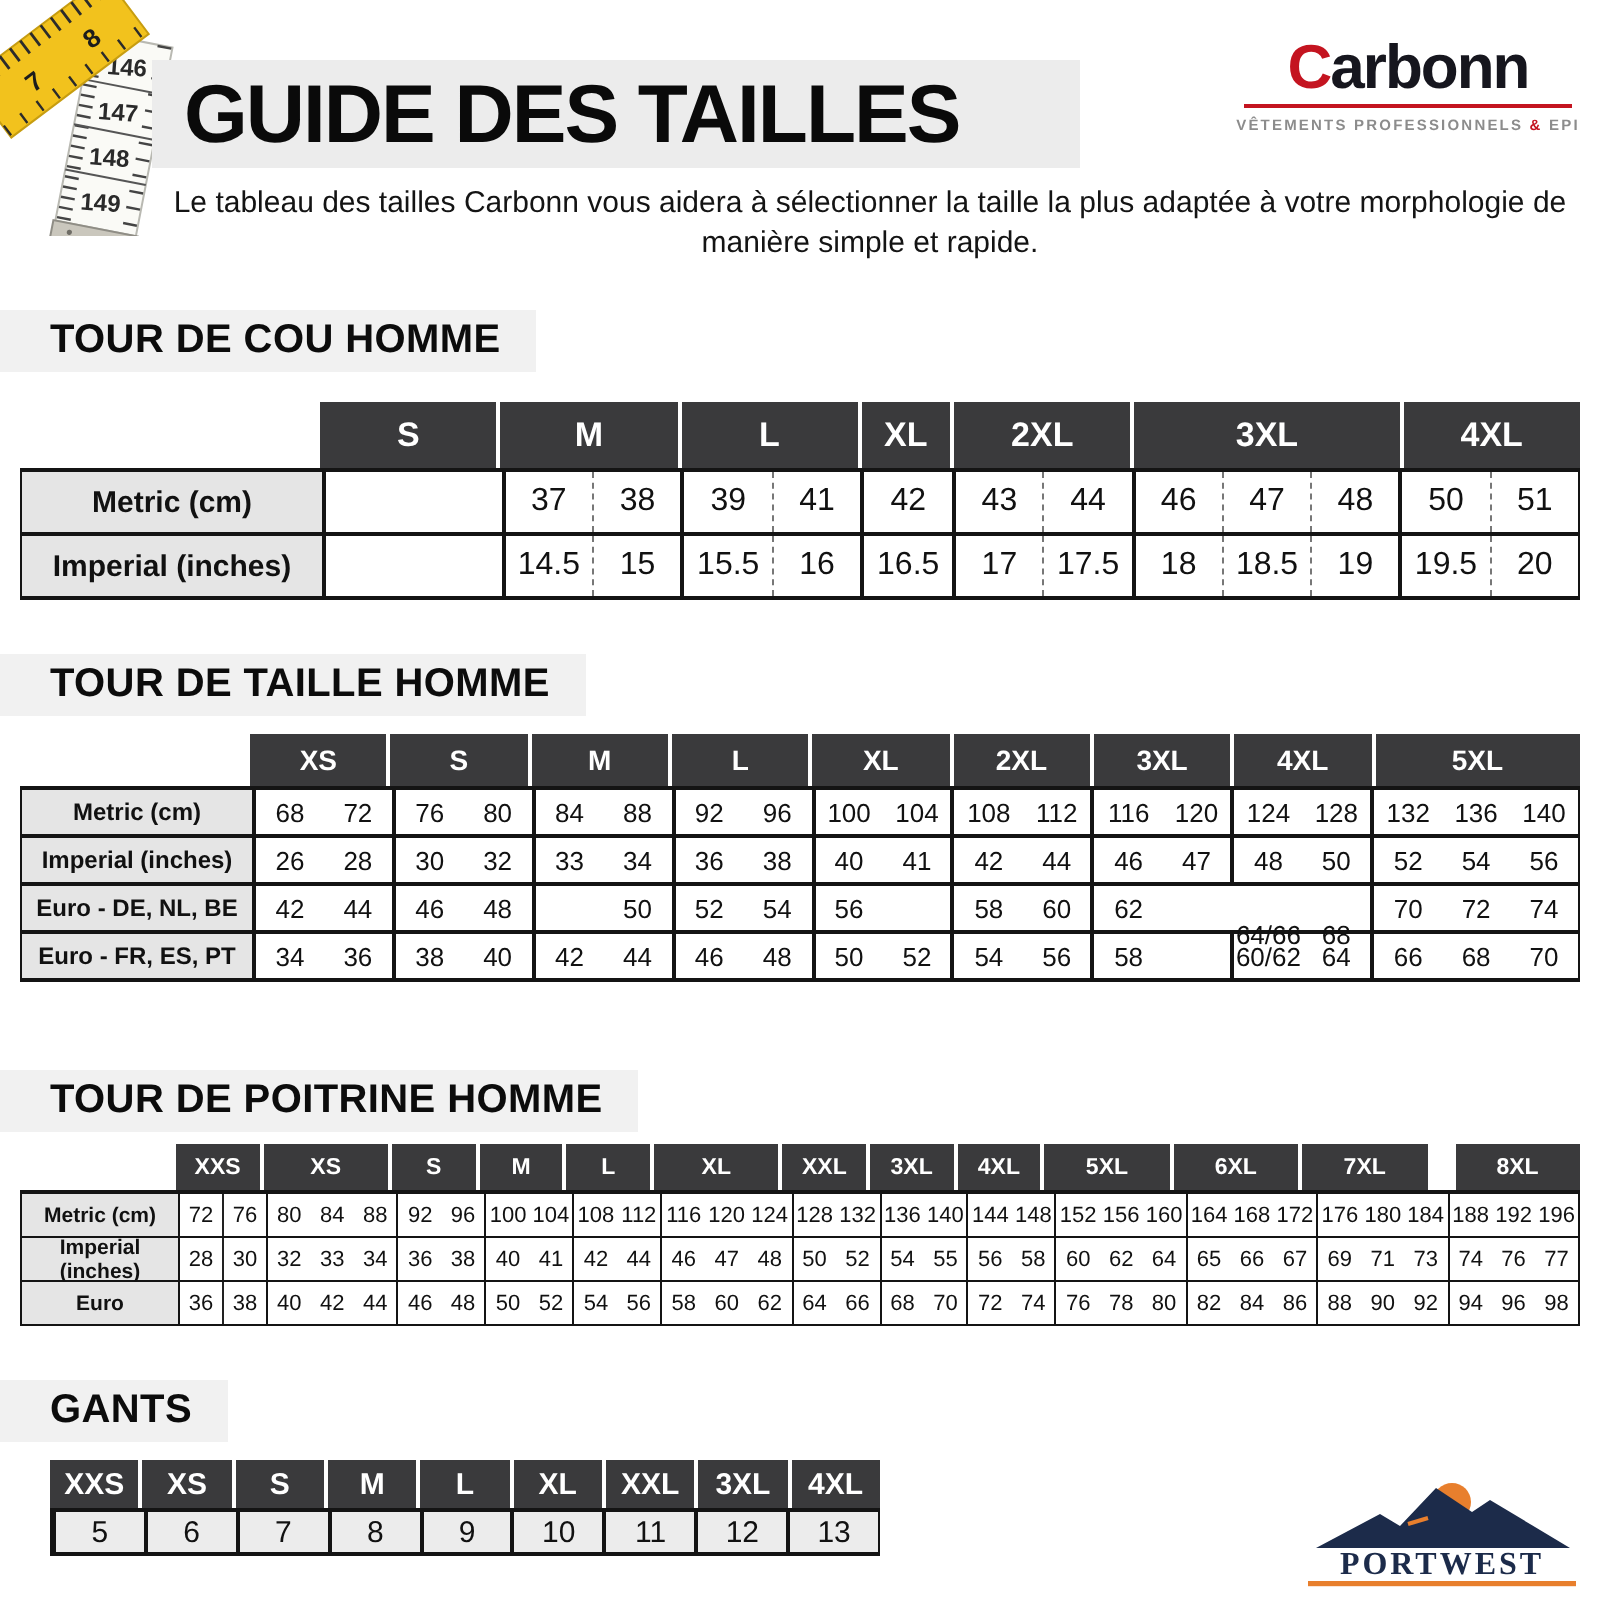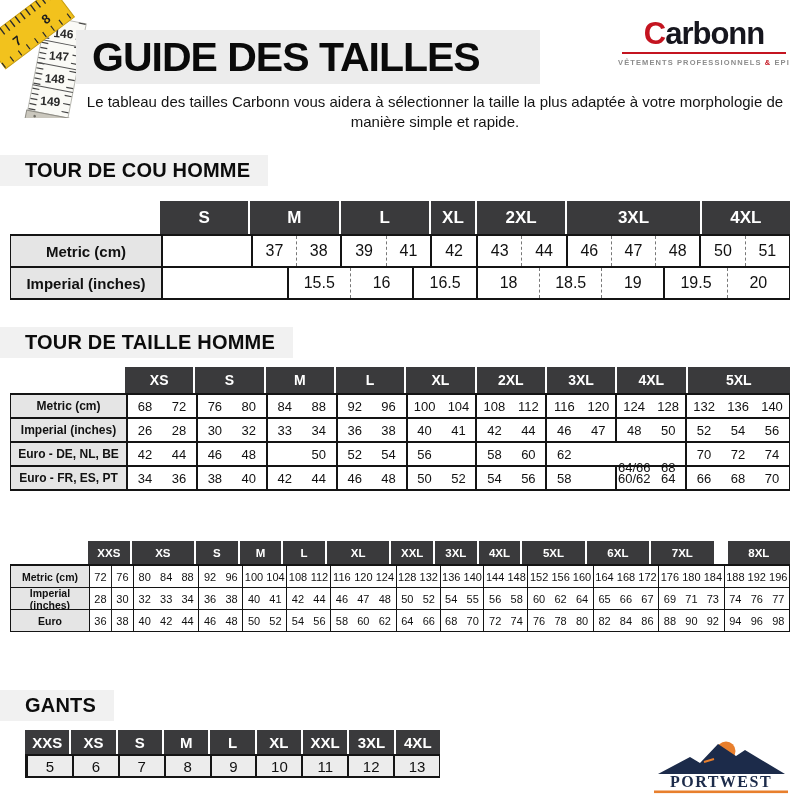--- a/index.html
+++ b/index.html
@@ -157,25 +157,33 @@
           <div class="t-cell div-dashed">51</div>
         </div>
       </div>
       <div class="t-row">
         <div class="t-label">Imperial (inches)</div>
         <div class="t-group" style="flex-grow: 2;">
           <div class="t-cell"></div>
           <div class="t-cell"></div>
         </div>
         <div class="t-group" style="flex-grow: 2;">
+          <div class="t-cell">14.5</div>
+          <div class="t-cell div-dashed">15</div>
+        </div>
+        <div class="t-group" style="flex-grow: 2;">
           <div class="t-cell">15.5</div>
           <div class="t-cell div-dashed">16</div>
         </div>
         <div class="t-group" style="flex-grow: 1;">
           <div class="t-cell">16.5</div>
+        </div>
+        <div class="t-group" style="flex-grow: 2;">
+          <div class="t-cell">17</div>
+          <div class="t-cell div-dashed">17.5</div>
         </div>
         <div class="t-group" style="flex-grow: 3;">
           <div class="t-cell">18</div>
           <div class="t-cell div-dashed">18.5</div>
           <div class="t-cell div-dashed">19</div>
         </div>
         <div class="t-group" style="flex-grow: 2;">
           <div class="t-cell">19.5</div>
           <div class="t-cell div-dashed">20</div>
         </div>
@@ -348,21 +356,21 @@
           <div class="t-cell">60/62</div>
           <div class="t-cell">64</div>
         </div>
         <div class="t-group" style="flex-grow: 3;">
           <div class="t-cell">66</div>
           <div class="t-cell">68</div>
           <div class="t-cell">70</div>
         </div>
       </div>
     </div></div>
-<div class="section s3"><div class="size-table">
+<div class="section s3"><div class="sec-title">TOUR DE POITRINE HOMME</div><div class="size-table">
       <div class="t-hrow">
         <div class="t-corner"></div>
         <div class="t-hcell" style="flex-grow: 2;">XXS</div>
         <div class="t-hcell" style="flex-grow: 3;">XS</div>
         <div class="t-hcell" style="flex-grow: 2;">S</div>
         <div class="t-hcell" style="flex-grow: 2;">M</div>
         <div class="t-hcell" style="flex-grow: 2;">L</div>
         <div class="t-hcell" style="flex-grow: 3;">XL</div>
         <div class="t-hcell" style="flex-grow: 2;">XXL</div>
         <div class="t-hcell" style="flex-grow: 2;">3XL</div>

